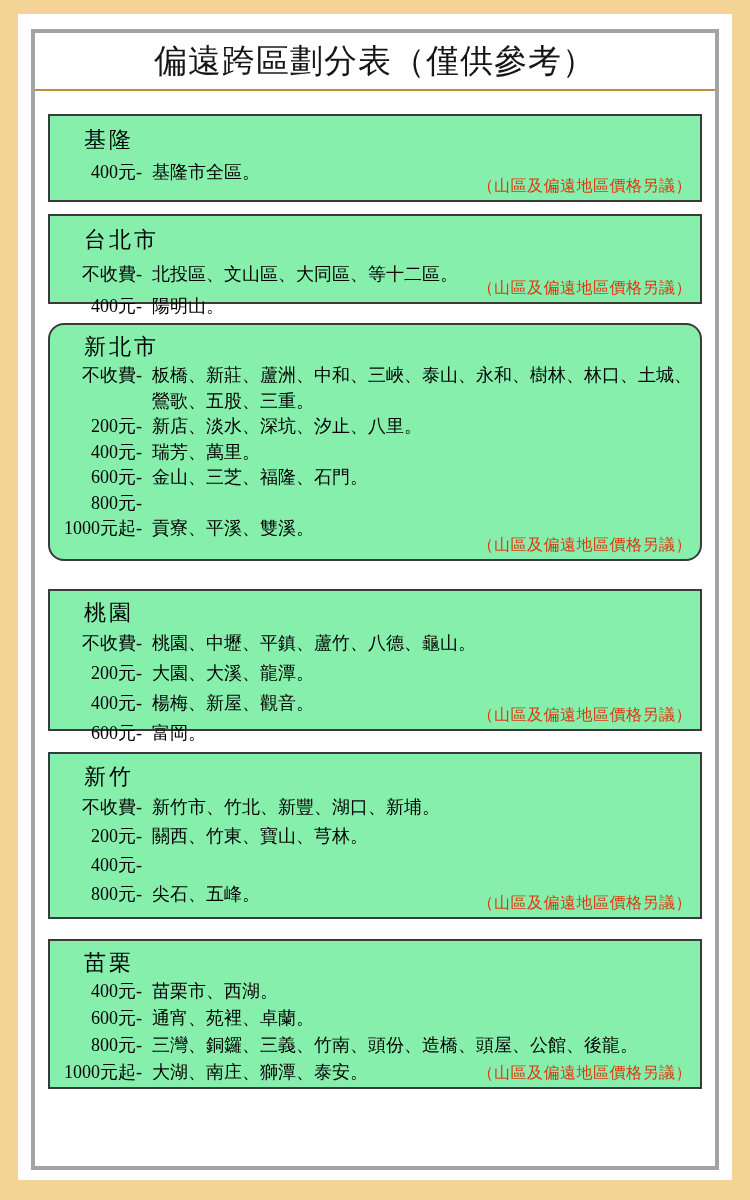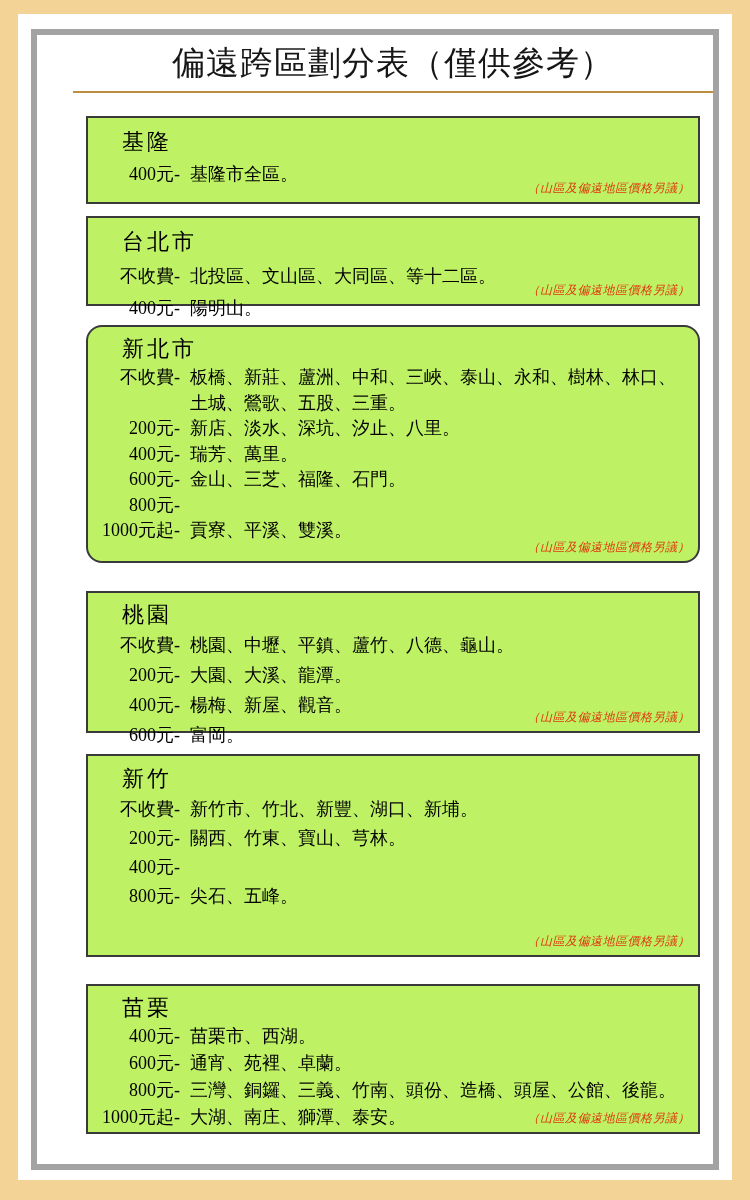--- a/index.html
+++ b/index.html
@@ -22,24 +22,23 @@
     right: 18px;
     bottom: 20px;
     background: #FFFFFF;
   }
   .gold-frame {
     position: absolute;
     left: 13px;
     top: 15px;
     right: 13px;
     bottom: 10px;
-    border: 6px solid #a3a3a3;
+    border: 4px solid #a3a3a3;
     background: #FFFFFF;
     box-sizing: border-box;
-    padding-left: 36px;
   }
   .title-band {
     height: 56px;
     border-bottom: 2px solid #BB8E41;
     display: flex;
     align-items: center;
     justify-content: center;
     font-family: "Liberation Sans", "DejaVu Sans", sans-serif;
     font-size: 33px;
     font-weight: 400;
@@ -47,21 +46,21 @@
     color: #161616;
     white-space: nowrap;
   }
   .content {
     padding: 23px 13px 0 13px;
   }
   .region-box {
     position: relative;
     box-sizing: border-box;
     border: 2px solid #3A3A3A;
-    background: #bef264;
+    background: #86efac;
     padding: 6px 6px 0 6px;
   }
   .region-title {
     font-size: 22px;
     letter-spacing: 3px;
     padding-left: 28px;
     line-height: var(--tlh, 34px);
     white-space: nowrap;
   }
   .price-row {
@@ -80,32 +79,31 @@
   .area-list {
     flex: 1 1 auto;
     margin-left: 10px;
     letter-spacing: 0;
   }
   .remote-note {
     position: absolute;
     right: 8px;
     bottom: 3px;
     color: #E0380E;
-    font-size: 12px;
+    font-size: 16px;
     letter-spacing: 0.5px;
     line-height: 22px;
     white-space: nowrap;
-    font-style: italic;
   }
   
   .sec-0 { height: 88px;  --tlh: 36px; --lh: 28px; margin-bottom: 12px; }
   .sec-1 { height: 90px; --tlh: 36px; --lh: 32px; margin-bottom: 19px; }
   .sec-2 { height: 238px; --tlh: 32px; --lh: 25.5px; margin-bottom: 28px; border-radius: 16px; }
   .sec-3 { height: 142px; --tlh: 31px; --lh: 30px; margin-bottom: 21px; }
-  .sec-4 { height: 203px; --tlh: 33px; --lh: 29px; margin-bottom: 27px; }
+  .sec-4 { height: 167px; --tlh: 33px; --lh: 29px; margin-bottom: 20px; }
   .sec-5 { height: 150px; --tlh: 31px; --lh: 27px; margin-bottom: 0; }
 </style>
 </head>
 <body>
 
 <div class="white-panel">
   <div class="gold-frame">
     <div class="title-band">
       <span>偏遠跨區劃分表（僅供參考）</span>
     </div>

